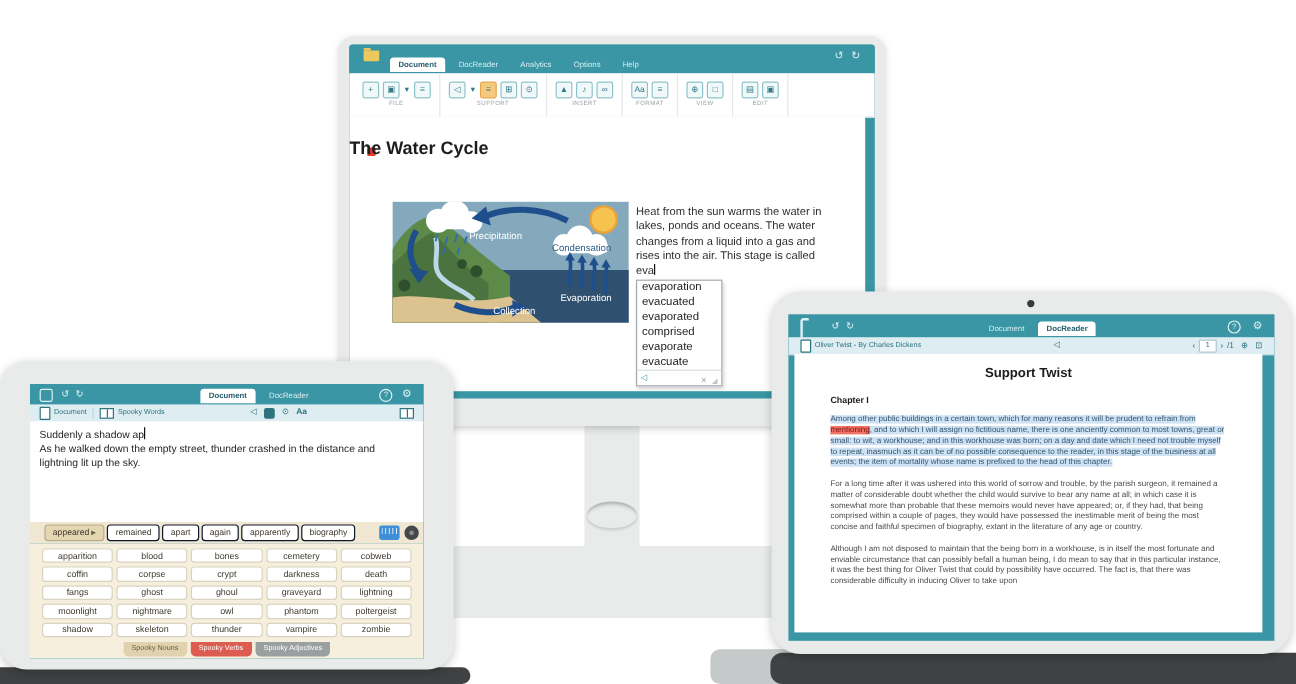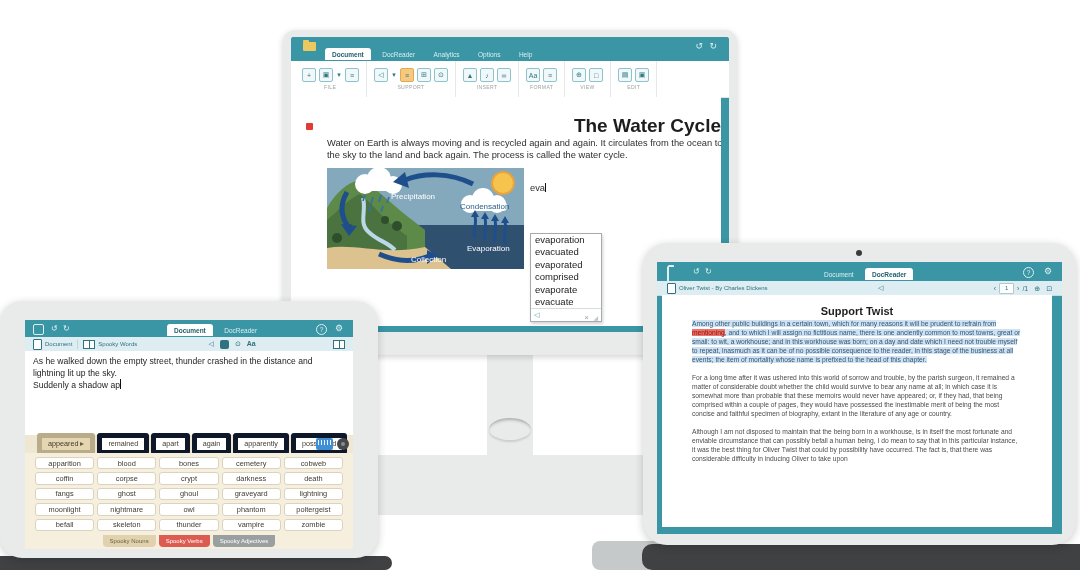--- a/index.html
+++ b/index.html
@@ -52,38 +52,38 @@
   .m-ribbon{position:absolute;left:0;top:24px;right:0;height:36px;background:#fff;border-bottom:1px solid #e0e4e4;display:flex;align-items:stretch;padding-left:4px;}
   .rgroup{display:flex;flex-direction:column;justify-content:center;align-items:center;border-right:1px solid #e4e8e8;padding:0 7px;}
   .ricons{display:flex;gap:3px;align-items:center;}
   .ric{display:inline-flex;width:12px;height:12px;border:1px solid #8ec3cc;border-radius:2px;background:#f0f8f9;
        color:#2e7a87;font-size:7px;align-items:center;justify-content:center;}
   .ric.hl{background:#f6c97f;border-color:#e3a94f;}
   .ric.sm{width:6px;height:12px;border:none;background:transparent;}
   .rlabel{font-size:6px;color:#9ba3a3;margin-top:2px;text-transform:uppercase;letter-spacing:.4px;transform:scale(.85);}
   .m-doc{position:absolute;left:0;top:60px;right:8px;bottom:6px;background:#fff;overflow:hidden;}
   .marker{left:15px;top:26px;width:7px;height:7px;background:#e03c31;border-radius:1px;}
-  .m-title{left:0;right:0;top:18px;text-align:right;font-size:19px;font-weight:bold;color:#1d1d1d;}
+  .m-title{left:0;right:0;top:18px;text-align:left;font-size:15px;font-weight:bold;color:#1d1d1d;}
   .m-intro{left:36px;top:40px;width:398px;font-size:9.3px;line-height:12.3px;color:#2f2f2f;}
   .m-side{left:239px;top:73px;width:170px;font-size:9.3px;line-height:12.3px;color:#2f2f2f;}
   .caret{display:inline-block;width:1px;height:9px;background:#111;vertical-align:-1px;}
   .m-dd{left:239px;top:136px;width:70px;background:#fff;border:1px solid #a6abb0;box-shadow:1px 2px 3px rgba(0,0,0,.18);}
   .dd-item{font-size:9.5px;line-height:12.4px;color:#222;padding:0 4px;}
   .dd-foot{display:flex;justify-content:space-between;align-items:center;border-top:1px solid #d9dcdc;padding:1px 3px;height:10px;}
   .dd-foot .spk{color:#3a96a5;font-size:7px;}
   .dd-foot .x{color:#9aa0a0;font-size:8px;}
   .dd-foot .rs{color:#c2c6c6;font-size:6px;}
 
   
   .l-topbar{height:17px;}
   .l-subbar{top:17px;height:14px;display:flex;align-items:center;}
   .l-text{position:absolute;left:0;top:31px;right:0;height:84px;background:#fff;padding:5px 8px;box-sizing:border-box;
           font-size:8.6px;line-height:11.5px;color:#1e1e1e;}
   .l-pred{position:absolute;left:0;top:115px;right:0;height:18px;background:#efe7d2;display:flex;align-items:center;gap:2px;padding-left:12px;}
-  .pword{background:#fff;border:5px solid #0f172a;border-radius:3px;font-size:7.2px;color:#3f3a2e;padding:2px 6px;line-height:8px;white-space:nowrap;}
+  .pword{background:#fff;border:1px solid #0f172a;border-radius:3px;font-size:7.2px;color:#3f3a2e;padding:2px 6px;line-height:8px;white-space:nowrap;}
   .pword.sel{background:#e5d6b2;border-color:#b9ac8a;}
   .pspk{display:inline-block;width:0;height:0;border-top:2px solid transparent;border-bottom:2px solid transparent;border-left:4px solid #6b5f3d;margin-left:2px;}
   .kbd{position:absolute;right:20px;top:3px;width:17px;height:12px;background:#3f8fd6;border-radius:2px;}
   .kbd::after{content:"";position:absolute;left:2px;top:2px;width:13px;height:5px;
       background:linear-gradient(90deg,#fff 1px,transparent 1px) 0 0/3px 3px;opacity:.9;}
   .dotbtn{position:absolute;right:4px;top:3px;width:12px;height:12px;border-radius:50%;background:#46474a;}
   .dotbtn::after{content:"";position:absolute;left:4px;top:4px;width:4px;height:4px;border-radius:50%;background:#8a8b8e;}
   .l-bank{position:absolute;left:0;top:133px;right:0;height:82px;background:#f6efdd;padding:4px 10px;box-sizing:border-box;
           display:grid;grid-template-columns:repeat(5,1fr);gap:3px;}
   .wcell{background:#fff;border:1px solid #d9d3bf;border-radius:3px;font-size:7.4px;color:#3f3a2e;
@@ -185,21 +185,20 @@
             <span class="ric">▤</span>
             <span class="ric">▣</span>
           </div>
           <div class="rlabel">Edit</div>
         </div>
       </div>
 
       <div class="m-doc">
         <div class="abs marker"></div>
         <div class="abs m-title">The Water Cycle</div>
-        <div class="abs m-intro">Water on Earth is always moving and is recycled again and again. It circulates from the ocean to the sky to the land and back again. The process is called the water cycle.</div>
 
         <svg class="abs" style="left:36px;top:71px;" width="197" height="101" viewBox="0 0 197 101">
           <rect x="0" y="0" width="197" height="101" fill="#84a9bc"></rect>
           <circle cx="176" cy="15" r="11" fill="#f6c44e" stroke="#e8a33d" stroke-width="2"></circle>
           <rect x="88" y="57" width="109" height="44" fill="#30506f"></rect>
           <path d="M0,101 L0,40 C8,26 20,14 33,12 C50,20 62,34 80,48 L98,62 L98,101 Z" fill="#5d8a49"></path>
           <path d="M0,101 L0,52 C10,44 22,30 33,26 C44,34 52,46 64,56 L80,68 L80,101 Z" fill="#4a7340"></path>
           <path d="M0,101 L0,80 C28,75 58,88 98,79 L124,101 Z" fill="#dbc28e"></path>
           <path d="M36,30 C40,44 30,56 44,66 C52,73 60,74 68,82" stroke="#bcd8e8" stroke-width="4" fill="none"></path>
           <circle cx="10" cy="70" r="5" fill="#2f4f2c"></circle>
@@ -248,21 +247,21 @@
             <polygon points="164,53 168,46 172,53"></polygon>
             <polygon points="174,55 178,48 182,55"></polygon>
           </g>
           <text x="64" y="31" font-size="8" fill="#ffffff">Precipitation</text>
           <text x="133" y="41" font-size="8" fill="#2b5d8c">Condensation</text>
           <text x="140" y="83" font-size="8" fill="#ffffff">Evaporation</text>
           <text x="84" y="94" font-size="8" fill="#ffffff">Collection</text>
         </svg>
 
         <div class="abs m-side">
-          <br>
+          <span>Heat from the sun warms the water in lakes, ponds and oceans. The water changes from a liquid into a gas and rises into the air. This stage is called</span><br>
           <span>eva</span><span class="caret"></span>
         </div>
 
         <div class="abs m-dd">
           <div class="dd-item">evaporation</div>
           <div class="dd-item">evacuated</div>
           <div class="dd-item">evaporated</div>
           <div class="dd-item">comprised</div>
           <div class="dd-item">evaporate</div>
           <div class="dd-item">evacuate</div>
@@ -303,31 +302,31 @@
         <span style="flex:1"></span>
         <span class="toolglyph">◁</span>
         <span class="selsq" style="margin:0 6px;"></span>
         <span class="toolglyph">⊙</span>
         <span class="toolglyph" style="margin:0 6px;font-weight:bold;">Aa</span>
         <span style="flex:1"></span>
         <span class="gridglyph" style="margin-right:8px;"></span>
       </div>
 
       <div class="l-text">
+        <div><span>Suddenly a shadow ap</span><span class="caret" style="height:10px;"></span></div>
         <div>As he walked down the empty street, thunder crashed in the distance and lightning lit up the sky.</div>
-        <div><span>Suddenly a shadow ap</span><span class="caret" style="height:10px;"></span></div>
       </div>
 
       <div class="l-pred">
         <span class="pword sel"><span>appeared</span><span class="pspk"></span></span>
         <span class="pword">remained</span>
         <span class="pword">apart</span>
         <span class="pword">again</span>
         <span class="pword">apparently</span>
-        <span class="pword">possessed</span>
+        <span class="pword">biography</span>
         <span class="kbd"></span>
         <span class="dotbtn"></span>
       </div>
 
       <div class="l-bank">
         <span class="wcell">apparition</span>
         <span class="wcell">blood</span>
         <span class="wcell">bones</span>
         <span class="wcell">cemetery</span>
         <span class="wcell">cobweb</span>
@@ -339,21 +338,21 @@
         <span class="wcell">fangs</span>
         <span class="wcell">ghost</span>
         <span class="wcell">ghoul</span>
         <span class="wcell">graveyard</span>
         <span class="wcell">lightning</span>
         <span class="wcell">moonlight</span>
         <span class="wcell">nightmare</span>
         <span class="wcell">owl</span>
         <span class="wcell">phantom</span>
         <span class="wcell">poltergeist</span>
-        <span class="wcell">befall</span>
+        <span class="wcell">shadow</span>
         <span class="wcell">skeleton</span>
         <span class="wcell">thunder</span>
         <span class="wcell">vampire</span>
         <span class="wcell">zombie</span>
       </div>
 
       <div class="l-tabs">
         <span class="banktab nouns">Spooky Nouns</span>
         <span class="banktab verbs">Spooky Verbs</span>
         <span class="banktab adjs">Spooky Adjectives</span>
@@ -386,20 +385,21 @@
         <span class="navg">‹</span>
         <span class="pagebox" style="margin:0 3px;">1</span>
         <span class="navg">›</span>
         <span class="navg" style="margin:0 6px 0 3px;">/1</span>
         <span class="navg">⊕</span>
         <span class="navg" style="margin:0 10px 0 6px;">⊡</span>
       </div>
 
       <div class="r-page">
         <div class="bktitle">Support Twist</div>
+        <div class="chap">Chapter I</div>
         <p class="bpara hl"><span class="hl-sent">Among other public buildings in a certain town, which for many reasons it will be prudent to refrain from </span><span class="hl-word">mentioning</span><span class="hl-sent">, and to which I will assign no fictitious name, there is one anciently common to most towns, great or small: to wit, a workhouse; and in this workhouse was born; on a day and date which I need not trouble myself to repeat, inasmuch as it can be of no possible consequence to the reader, in this stage of the business at all events; the item of mortality whose name is prefixed to the head of this chapter.</span></p>
         <p class="bpara">For a long time after it was ushered into this world of sorrow and trouble, by the parish surgeon, it remained a matter of considerable doubt whether the child would survive to bear any name at all; in which case it is somewhat more than probable that these memoirs would never have appeared; or, if they had, that being comprised within a couple of pages, they would have possessed the inestimable merit of being the most concise and faithful specimen of biography, extant in the literature of any age or country.</p>
         <p class="bpara">Although I am not disposed to maintain that the being born in a workhouse, is in itself the most fortunate and enviable circumstance that can possibly befall a human being, I do mean to say that in this particular instance, it was the best thing for Oliver Twist that could by possibility have occurred. The fact is, that there was considerable difficulty in inducing Oliver to take upon</p>
       </div>
     </div>
   </div>
 
 </div>
 
 </body></html>

